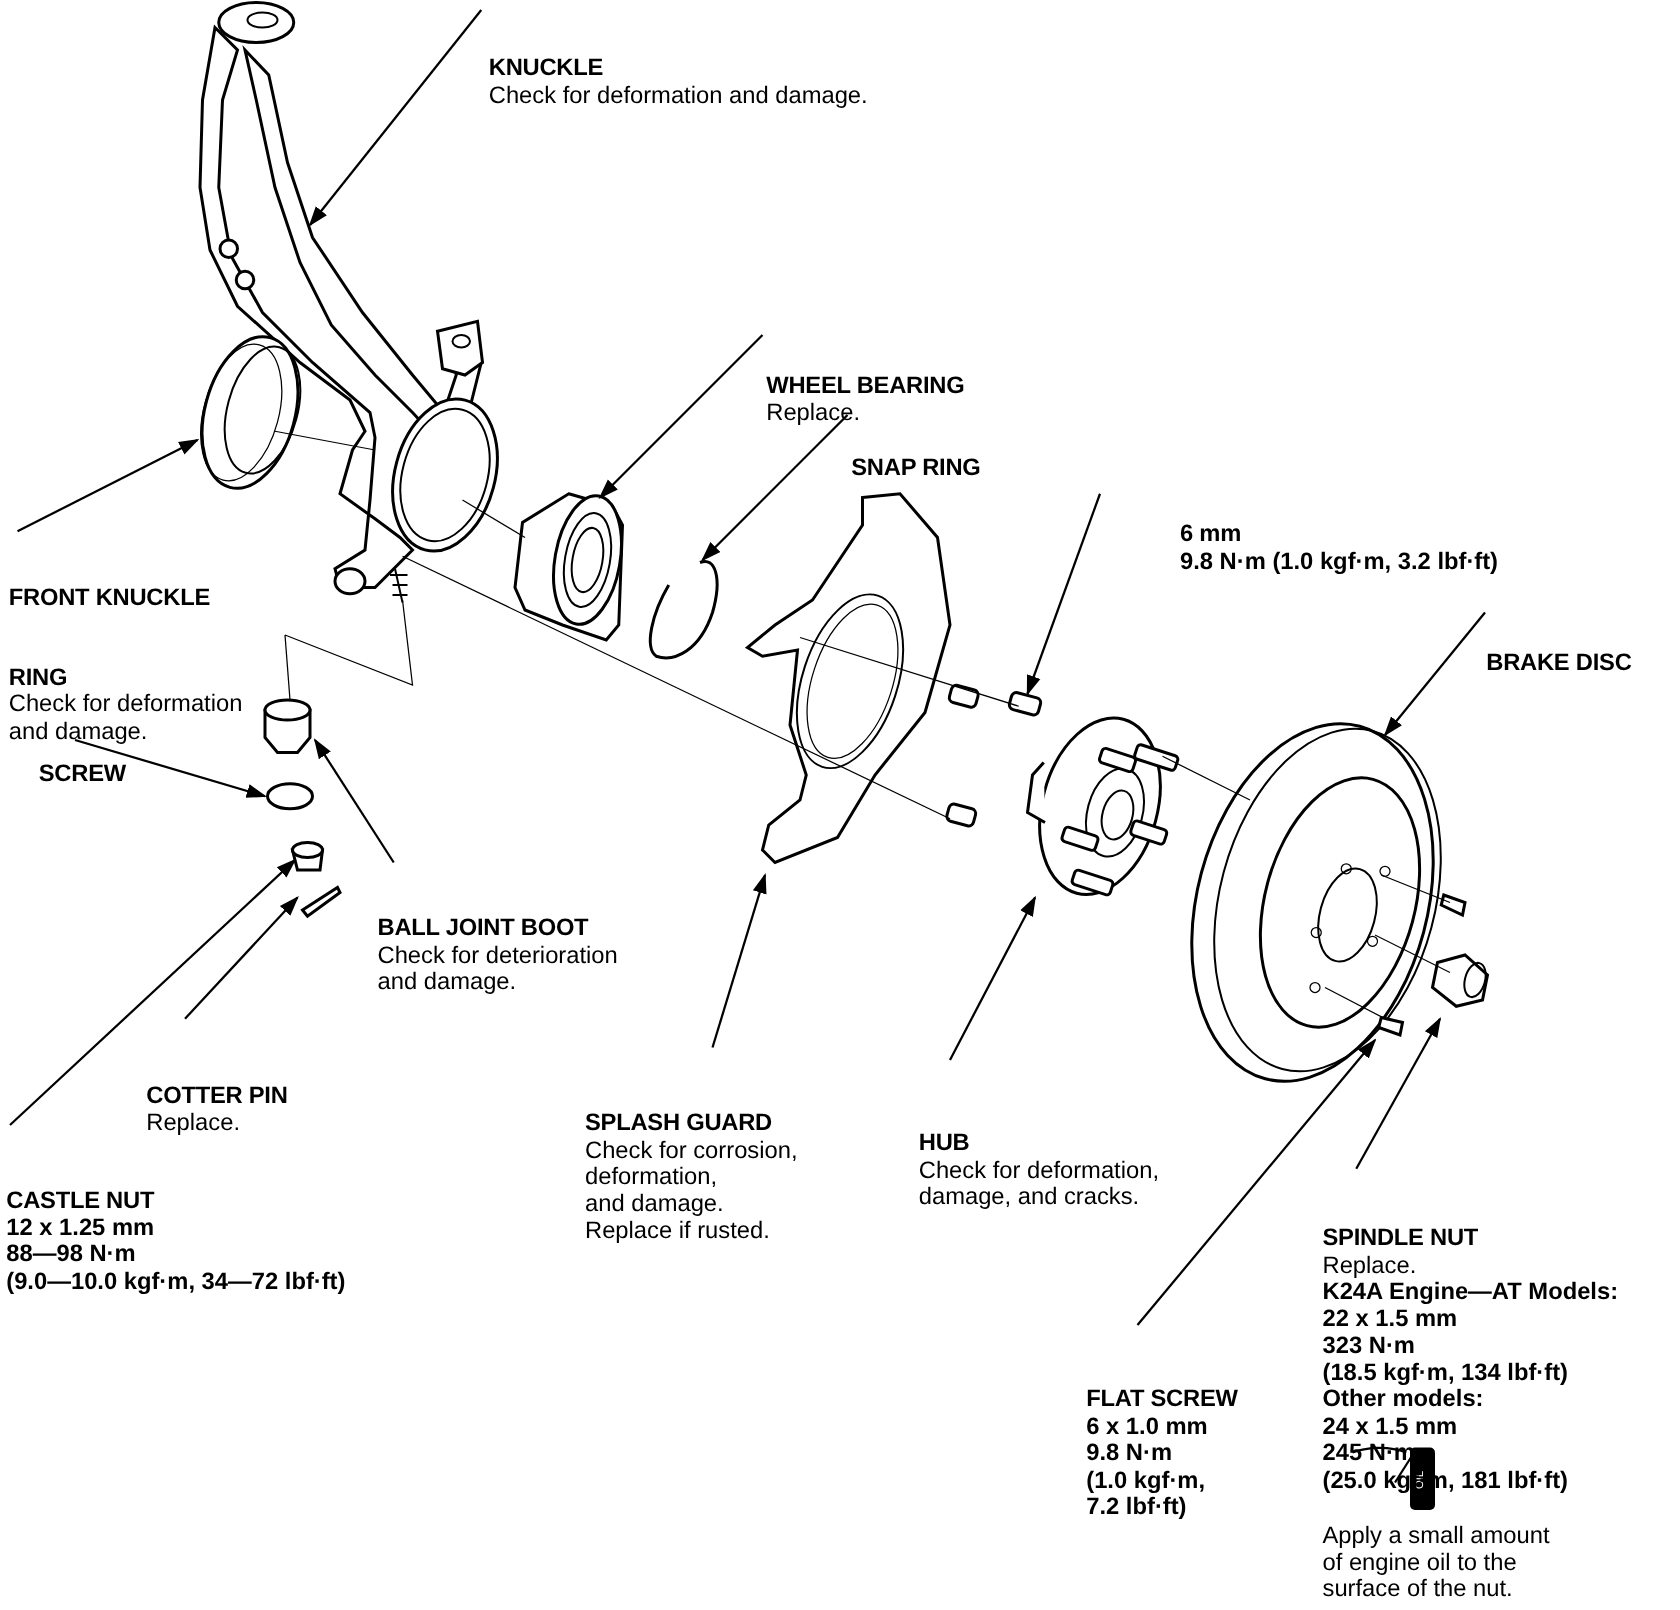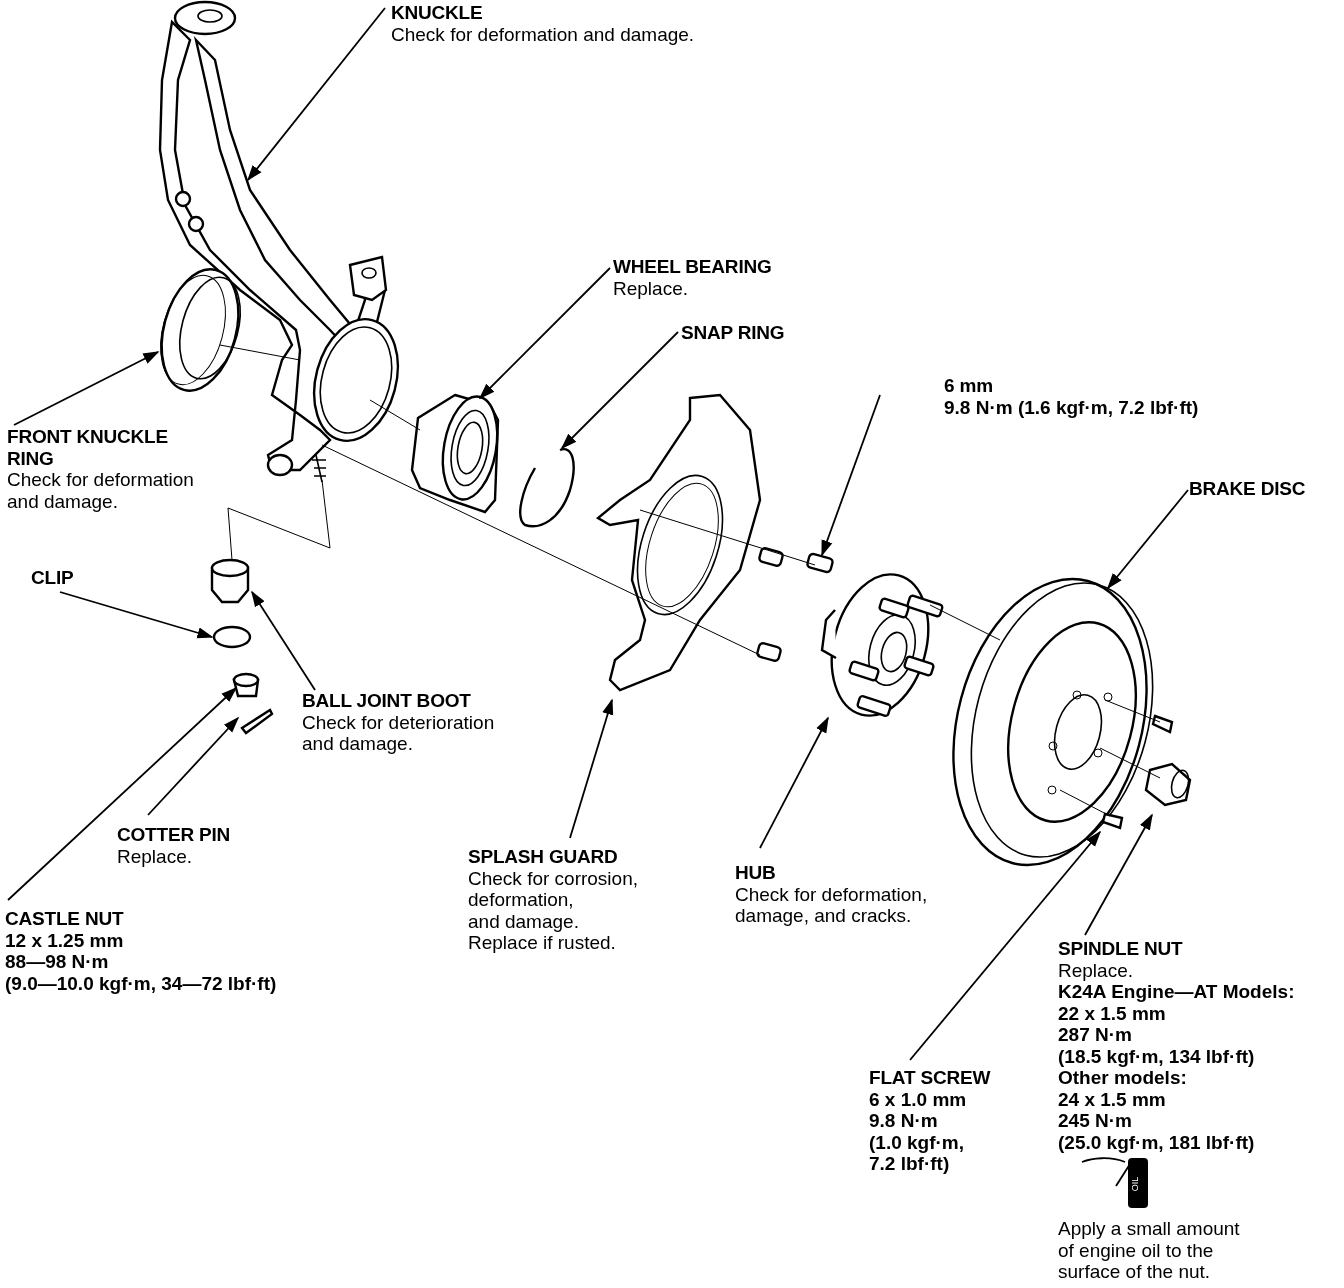--- a/index.html
+++ b/index.html
@@ -1,20 +1,20 @@
 <!DOCTYPE html>
 <html><head>
 <meta charset="utf-8">
 <style>
   html, body { margin: 0; padding: 0; background: #ffffff; }
   body { width: 1344px; height: 1288px; position: relative; overflow: hidden;
          font-family: "Liberation Sans", sans-serif; color: #000; }
   #art { position: absolute; left: 0; top: 0; width: 1344px; height: 1288px; }
   .lbl { position: absolute; font-size: 19px; line-height: 21.5px; white-space: nowrap; }
-  .lbl .t { font-weight: bold; display: block; letter-spacing: -0.2px; }
+  .lbl .t { font-weight: bold; display: block; letter-spacing: -0.2px; margin-top: 42px; }
   .lbl .d { font-weight: normal; display: block; }
   .lbl .b { font-weight: bold; display: block; }
   svg .part { fill: #fff; stroke: #000; stroke-width: 2.4; }
   svg .thin { fill: none; stroke: #000; stroke-width: 1; }
   svg .med { fill: none; stroke: #000; stroke-width: 1.6; }
   svg .lead { fill: none; stroke: #000; stroke-width: 1.8; }
   svg .arrowhead { fill: #000; stroke: none; }
 </style>
 </head>
 <body>
@@ -159,36 +159,36 @@
   <span class="t">WHEEL BEARING</span>
   <span class="d">Replace.</span>
 </div>
 
 <div class="lbl" style="left:681px; top:322px;">
   <span class="t">SNAP RING</span>
 </div>
 
 <div class="lbl" style="left:944px; top:375px;">
   <span class="t">6 mm</span>
-  <span class="b">9.8 N·m (1.6 kgf·m, 7.2 lbf·ft)</span>
+  <span class="b">9.8 N·m (1.0 kgf·m, 3.2 lbf·ft)</span>
 </div>
 
 <div class="lbl" style="left:7px; top:426px;">
   <span class="t">FRONT KNUCKLE</span>
   <span class="t">RING</span>
   <span class="d">Check for deformation</span>
   <span class="d">and damage.</span>
 </div>
 
 <div class="lbl" style="left:1189px; top:478px;">
   <span class="t">BRAKE DISC</span>
 </div>
 
 <div class="lbl" style="left:31px; top:567px;">
-  <span class="t">CLIP</span>
+  <span class="t">SCREW</span>
 </div>
 
 <div class="lbl" style="left:302px; top:690px;">
   <span class="t">BALL JOINT BOOT</span>
   <span class="d">Check for deterioration</span>
   <span class="d">and damage.</span>
 </div>
 
 <div class="lbl" style="left:117px; top:824px;">
   <span class="t">COTTER PIN</span>
@@ -214,21 +214,21 @@
   <span class="b">12 x 1.25 mm</span>
   <span class="b">88—98 N·m</span>
   <span class="b">(9.0—10.0 kgf·m, 34—72 lbf·ft)</span>
 </div>
 
 <div class="lbl" style="left:1058px; top:938px;">
   <span class="t">SPINDLE NUT</span>
   <span class="d">Replace.</span>
   <span class="b">K24A Engine—AT Models:</span>
   <span class="b">22 x 1.5 mm</span>
-  <span class="b">287 N·m</span>
+  <span class="b">323 N·m</span>
   <span class="b">(18.5 kgf·m, 134 lbf·ft)</span>
   <span class="b">Other models:</span>
   <span class="b">24 x 1.5 mm</span>
   <span class="b">245 N·m</span>
   <span class="b">(25.0 kgf·m, 181 lbf·ft)</span>
 </div>
 
 <div class="lbl" style="left:869px; top:1067px;">
   <span class="t">FLAT SCREW</span>
   <span class="b">6 x 1.0 mm</span>

